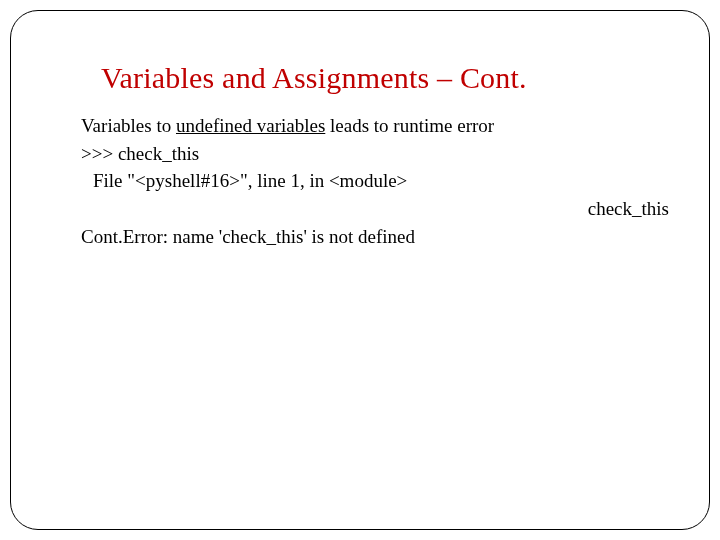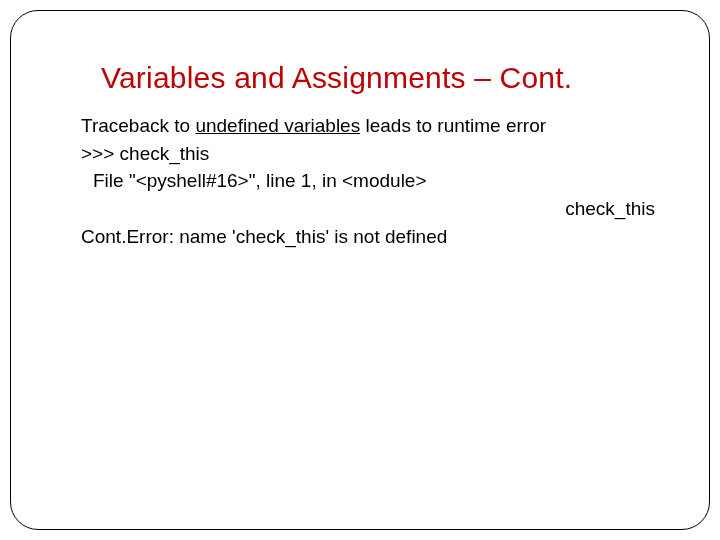--- a/index.html
+++ b/index.html
@@ -11,22 +11,23 @@
     font-family: Arial, Helvetica, sans-serif;
     color: #000000;
   }
   .slide {
     box-sizing: border-box;
     width: 700px;
     height: 520px;
     margin: 10px;
     border: 1.5px solid #000;
     border-radius: 28px;
-    padding: 30px 54px 10px 50px;
+    padding: 30px 40px 10px 50px;
     position: relative;
+    font-family: Liberation Serif, serif;
   }
   .title {
     color: #c00000;
     font-size: 30px;
     font-weight: 400;
     margin: 20px 0 18px 40px;
     letter-spacing: 0.2px;
   }
   .body {
     font-size: 19px;
@@ -51,20 +52,20 @@
     text-align: right;
   }
 </style>
 </head>
 <body>
 
 <div class="slide">
   <div class="title">Variables and Assignments – Cont.</div>
   <div class="body">
     <p class="intro">
-      <span>Traceback to </span><span class="underline">undefined variables</span><span> leads to runtime error</span>
+      <span>Variables to </span><span class="underline">undefined variables</span><span> leads to runtime error</span>
     </p>
     <p>&gt;&gt;&gt; check_this</p>
     <p class="indent1">File "&lt;pyshell#16&gt;", line 1, in &lt;module&gt;</p>
     <p class="indent2">check_this</p>
     <p>Cont.Error: name 'check_this' is not defined</p>
   </div>
 </div>
 
 </body></html>

